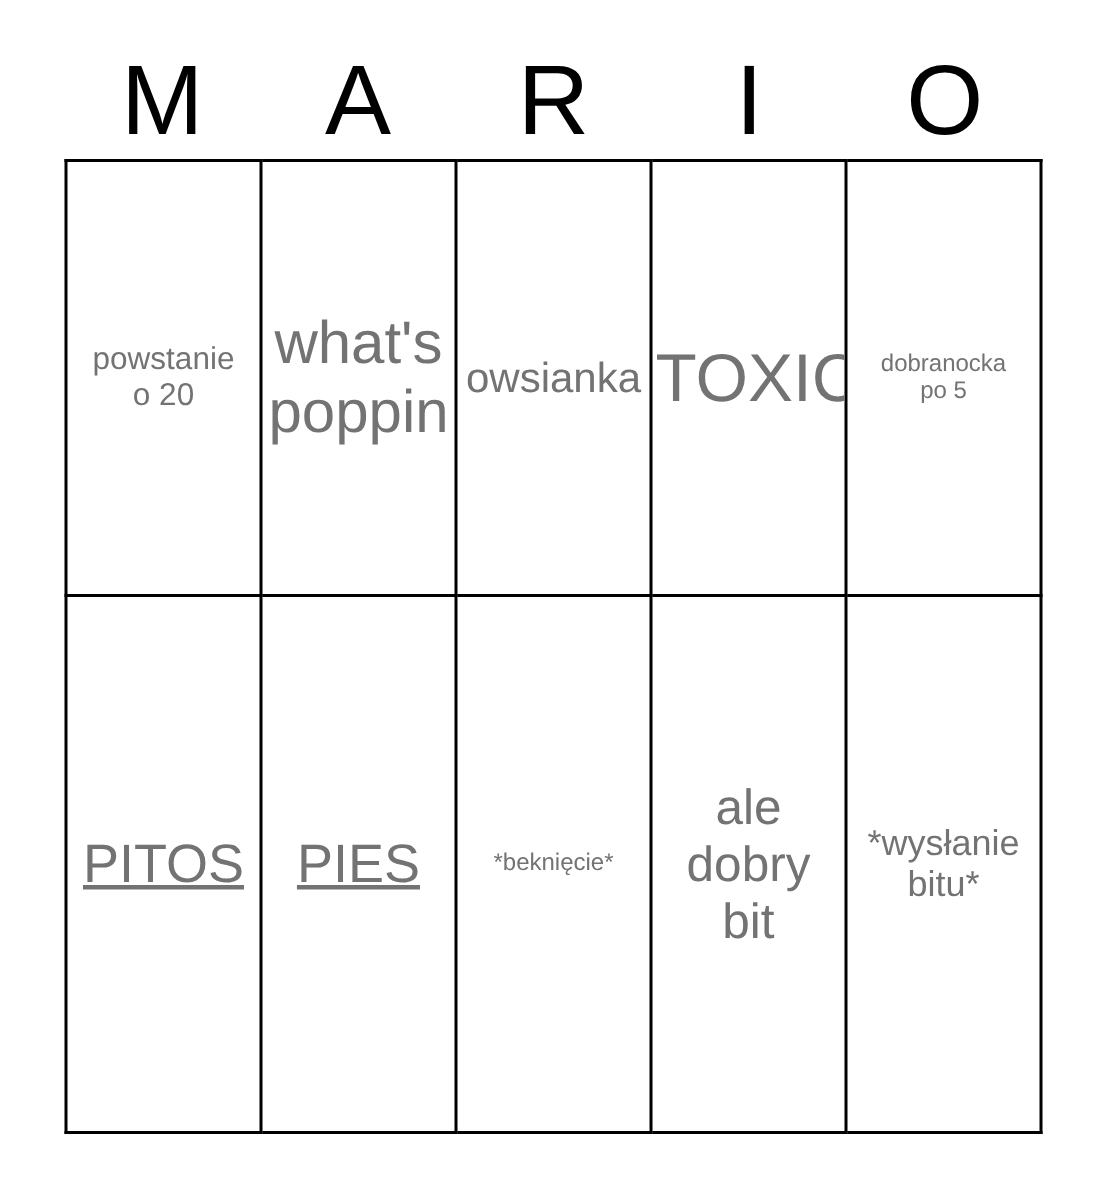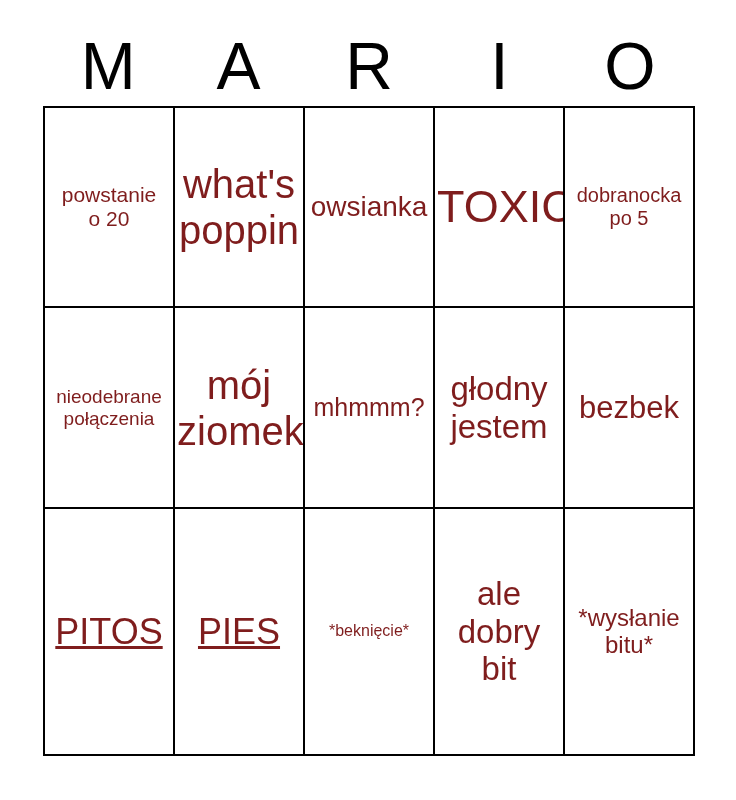--- a/index.html
+++ b/index.html
@@ -39,29 +39,29 @@
     width: 652px;
     height: 650px;
     border-collapse: collapse;
     table-layout: fixed;
     background: #ffffff;
   }
   table.grid td {
     border: 2px solid #000000;
     text-align: center;
     vertical-align: middle;
-    color: #7f1d1d;
+    color: #737373;
     padding: 0 2px;
     white-space: pre-line;
     line-height: 1.15;
     overflow: hidden;
     cursor: pointer;
   }
   .fs19 { font-size: 19px; }
-  .fs20 { font-size: 20px; }
+  .fs20 { font-size: 16px; }
   .fs21 { font-size: 21px; }
   .fs22 { font-size: 16px; }
   .fs24 { font-size: 24px; margin-top: 21px; }
   .fs25 { font-size: 25px; }
   .fs26 { font-size: 26px; }
   .fs28 { font-size: 28px; }
   .fs30 { font-size: 30px; }
   .fs31 { font-size: 31px; }
   .fs32 { font-size: 40px; }
   .fs33 { font-size: 33px; }
@@ -87,30 +87,20 @@
         <td class="fs21">powstanie
 o 20</td>
         <td class="fs32">what's
 poppin</td>
         <td class="fs28">owsianka</td>
         <td class="fs45">TOXIC</td>
         <td class="fs20">dobranocka
 po 5</td>
       </tr>
       <tr>
-        <td class="fs19">nieodebrane
-połączenia</td>
-        <td class="fs32">mój
-ziomek</td>
-        <td class="fs25">mhmmm?</td>
-        <td class="fs33">głodny
-jestem</td>
-        <td class="fs31">bezbek</td>
-      </tr>
-      <tr>
         <td class="fs36">PITOS</td>
         <td class="fs36">PIES</td>
         <td class="fs22">*beknięcie*</td>
         <td class="fs33">ale
 dobry
 bit</td>
         <td class="fs24">*wysłanie
 bitu*</td>
       </tr>
     </tbody>

